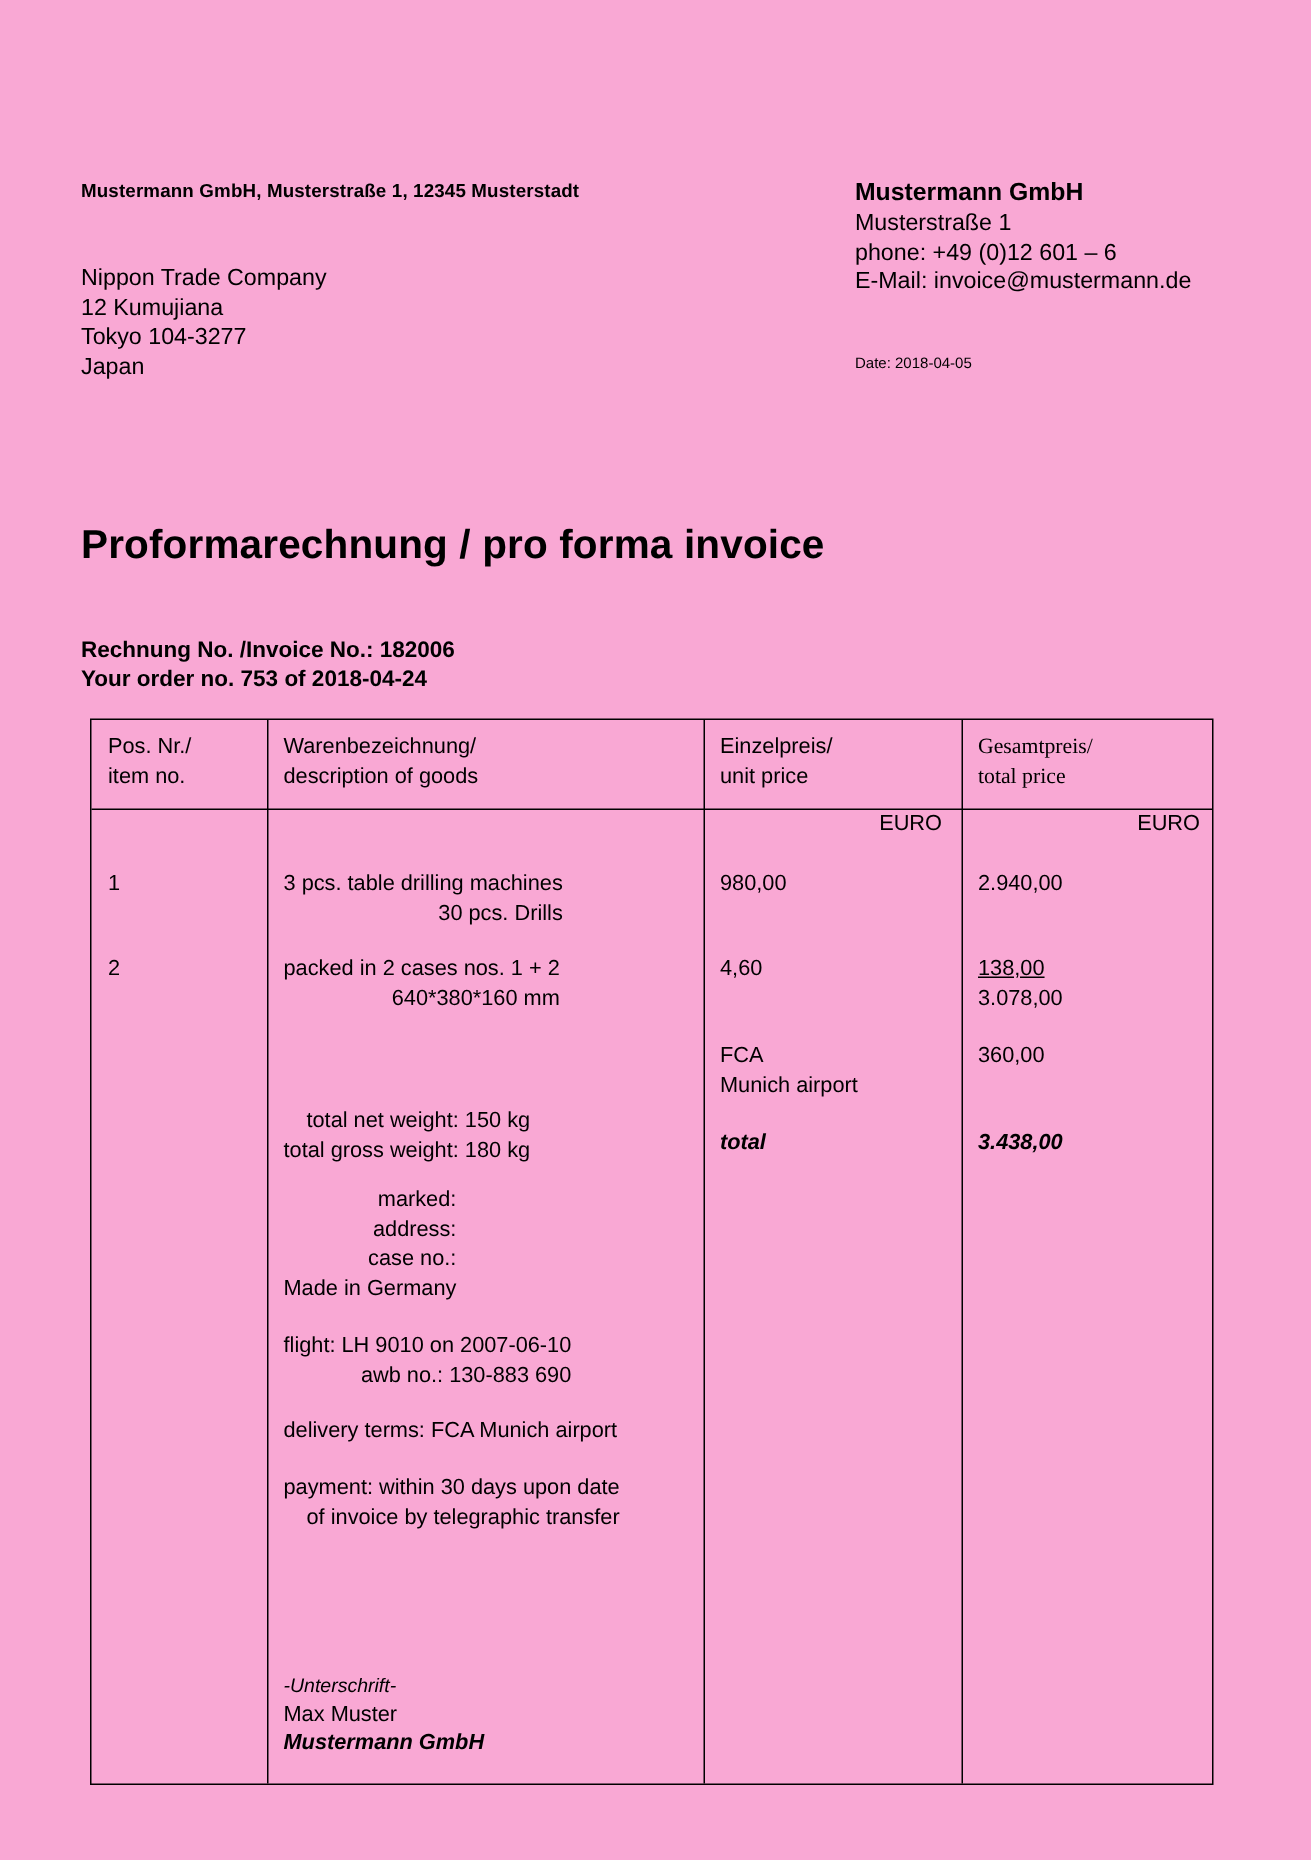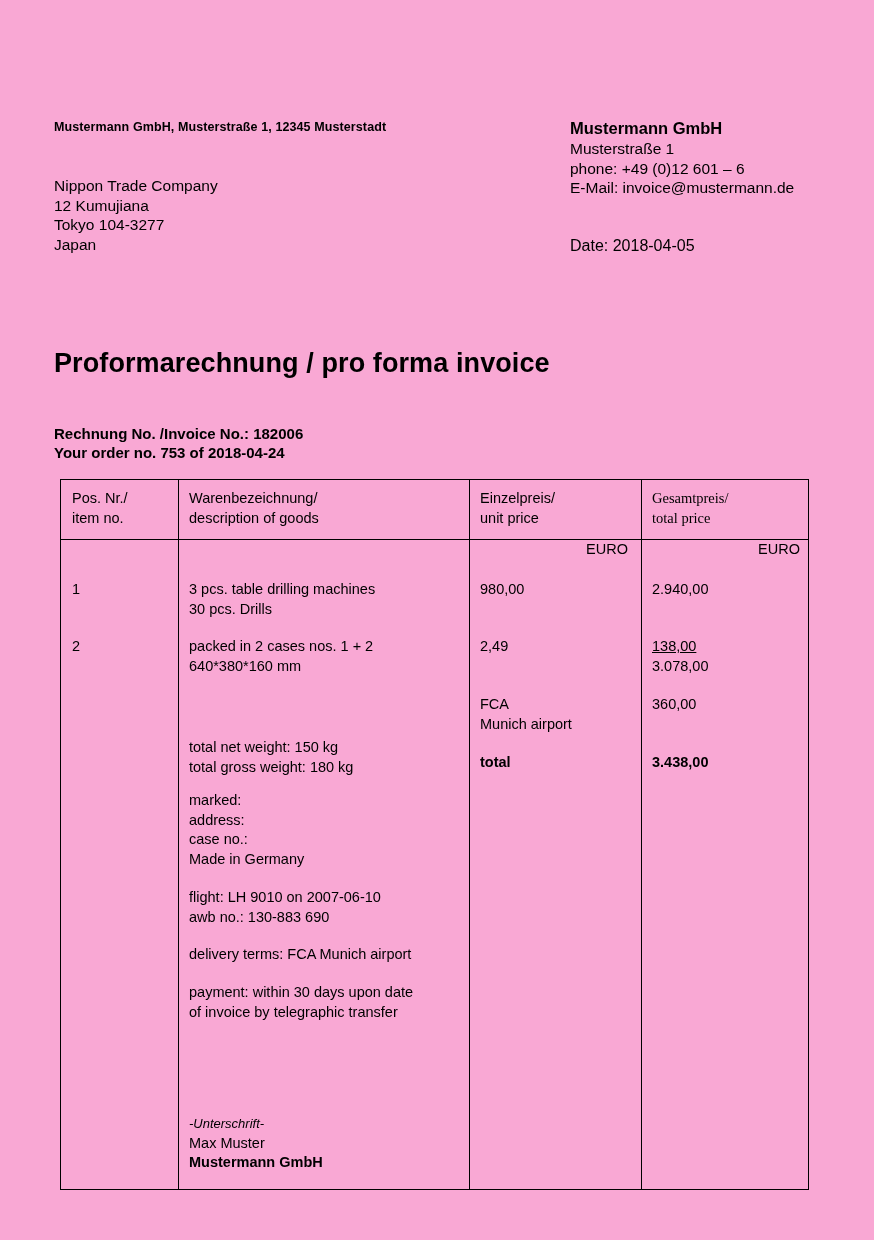--- a/index.html
+++ b/index.html
@@ -44,21 +44,21 @@
   }
   .company-block .co-name {
     font-weight: bold;
     font-size: 16.5px;
     line-height: 21px;
   }
   .date-line {
     position: absolute;
     left: 570px;
     top: 237px;
-    font-size: 16px;
+    font-size: 10px;
   }
 
   
   .doc-title {
     position: absolute;
     left: 54px;
     top: 348px;
     font-size: 27px;
     font-weight: bold;
     letter-spacing: 0.1px;
@@ -117,42 +117,42 @@
 
   .cell {
     position: absolute;
     font-size: 14.5px;
     line-height: 19.5px;
     white-space: pre-line;
   }
 
   
   .col-pos   { left: 11px; }
-  .col-desc  { left: 128px; }
+  .col-desc  { left: 128px; text-align: right; }
   .col-unit  { left: 419px; }
   .col-total { left: 591px; }
 
   .euro-unit {
     position: absolute;
     left: 419px;
     top: 61px;
     width: 148px;
     text-align: right;
     font-size: 14.5px;
   }
   .euro-total {
     position: absolute;
     left: 591px;
     top: 61px;
     width: 148px;
     text-align: right;
     font-size: 14.5px;
   }
 
-  .bold { font-weight: bold; }
+  .bold { font-weight: bold; font-style: italic; }
   .underlined { text-decoration: underline; }
   .italic { font-style: italic; font-size: 13px; }
 
   .sig-block {
     position: absolute;
     left: 128px;
     top: 634px;
     font-size: 14.5px;
     line-height: 19.5px;
   }
@@ -209,21 +209,21 @@
 
     <div class="cell col-pos" style="top:100px;">1</div>
     <div class="cell col-desc" style="top:100px;">3 pcs. table drilling machines
 30 pcs. Drills</div>
     <div class="cell col-unit" style="top:100px;">980,00</div>
     <div class="cell col-total" style="top:100px;">2.940,00</div>
 
     <div class="cell col-pos" style="top:157px;">2</div>
     <div class="cell col-desc" style="top:157px;">packed in 2 cases nos. 1 + 2
 640*380*160 mm</div>
-    <div class="cell col-unit" style="top:157px;">2,49</div>
+    <div class="cell col-unit" style="top:157px;">4,60</div>
     <div class="cell col-total underlined" style="top:157px;">138,00</div>
     <div class="cell col-total" style="top:177px;">3.078,00</div>
 
     <div class="cell col-unit" style="top:215px;">FCA
 Munich airport</div>
     <div class="cell col-total" style="top:215px;">360,00</div>
 
     <div class="cell col-desc" style="top:258px;">total net weight: 150 kg
 total gross weight: 180 kg</div>
 

